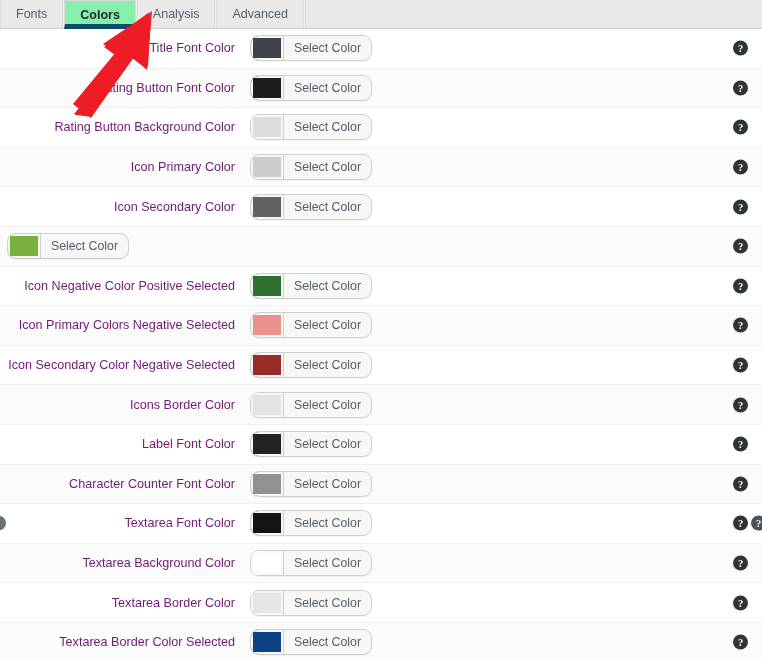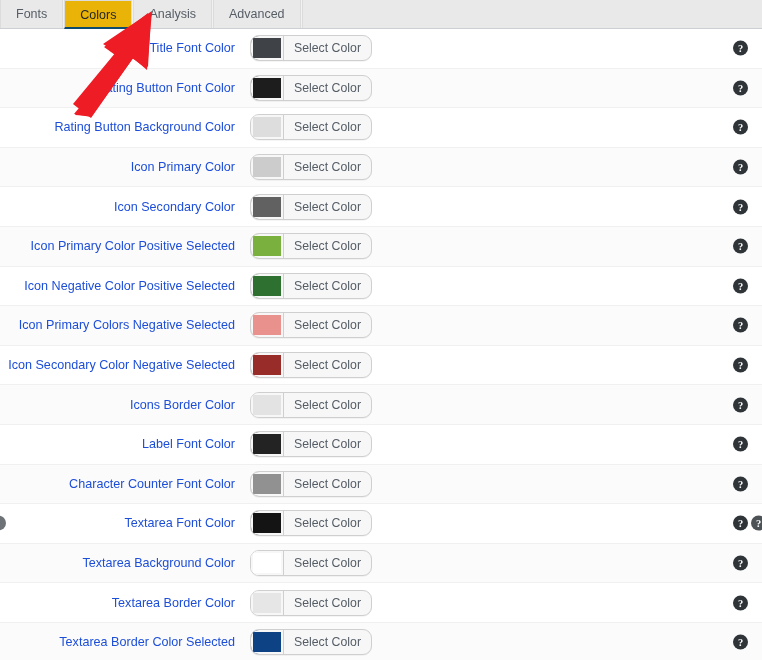--- a/index.html
+++ b/index.html
@@ -36,26 +36,27 @@
     background: #e9e9e9;
     border-left: 1px solid #dcdcdc;
     border-right: 1px solid #dcdcdc;
     border-top: 1px solid #dcdcdc;
     box-sizing: border-box;
     white-space: nowrap;
     cursor: pointer;
     margin-right: 1px;
   }
   .tab.active {
-    background: #eab308;
+    background: #86efac;
     color: #23282d;
-    border-bottom: 2px solid #0c4a6e;
+    border-bottom: 5px solid #0c4a6e;
     position: relative;
     z-index: 3;
     margin-bottom: -1px;
+    font-weight: bold;
   }
   .tabbar-filler {
     flex: 1;
     height: 29px;
     background: #e9e9e9;
     border-top: 1px solid #dcdcdc;
     border-left: 1px solid #dcdcdc;
     box-sizing: border-box;
   }
 
@@ -74,21 +75,21 @@
   }
   .row.alt {
     background: #fbfbfb;
   }
   .row-label {
     width: 243px;
     text-align: right;
     padding-right: 8px;
     box-sizing: border-box;
     font-size: 12.6px;
-    color: #1d4ed8;
+    color: #701a75;
     white-space: nowrap;
     overflow: visible;
   }
   .row-control {
     flex: 1;
     display: flex;
     align-items: center;
     padding-left: 7px;
     box-sizing: border-box;
   }
@@ -255,21 +256,20 @@
             <div class="swatch-inner" style="background: rgb(97, 97, 97);"></div>
           </div>
           <span class="cp-label">Select Color</span>
         </div>
       </div>
       <div class="help-cell">
         <span class="help-icon">?</span>
       </div>
     </div>
     <div class="row alt">
-      <div class="row-label">Icon Primary Color Positive Selected</div>
       <div class="row-control">
         <div class="colorpicker">
           <div class="swatch">
             <div class="swatch-inner" style="background: rgb(122, 176, 62);"></div>
           </div>
           <span class="cp-label">Select Color</span>
         </div>
       </div>
       <div class="help-cell">
         <span class="help-icon">?</span>

